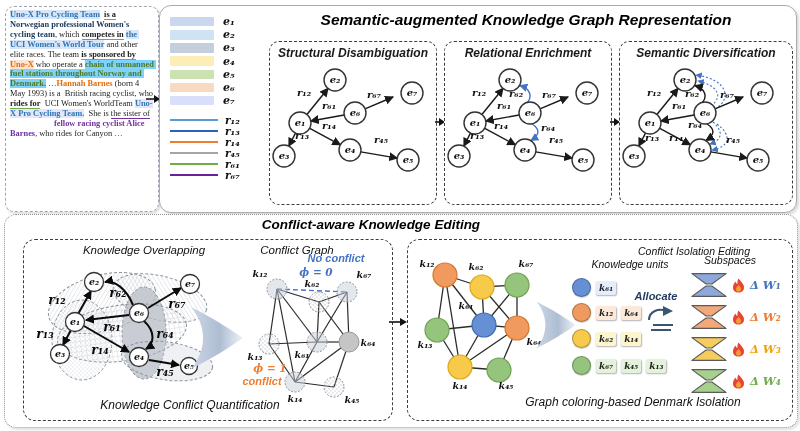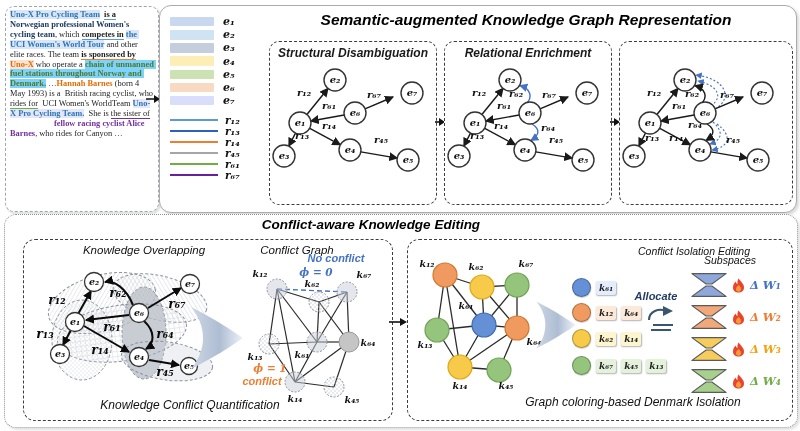--- a/index.html
+++ b/index.html
@@ -24,21 +24,21 @@
   .seg{white-space:pre-wrap;}
   .seg-plain{}
   .seg-hl-blue{font-weight:bold;color:#2e75b6;background:#d9e6f8;}
   .seg-bold-navy{font-weight:bold;color:#17365d;}
   .seg-ul-blue{font-weight:bold;border-bottom:1.5px solid #5b9bd5;margin-top:16px;}
   .seg-ul-orange{font-weight:bold;border-bottom:1.5px solid #ed7d31;}
   .seg-hl-orange{font-weight:bold;color:#e36c09;background:#fbe3d0;}
   .seg-ul-dark{border-bottom:1.5px solid #b85c1a;}
   .seg-hl-green{font-weight:bold;color:#4e7a27;background:#7dd3fc;}
   .seg-bold-orange{font-weight:bold;color:#e36c09;}
-  .seg-ul-green{font-weight:normal;border-bottom:1.5px solid #70ad47;text-align:right;}
+  .seg-ul-green{font-weight:bold;border-bottom:1.5px solid #70ad47;text-align:right;}
   .seg-hl-lav{font-weight:bold;color:#2e75b6;background:#e4e6fa;}
   .seg-ul-purple{border-bottom:1.5px solid #7030a0;}
   .seg-bold-purple{font-weight:bold;color:#7030a0;margin-left:44px;}
   
   .leg-row{display:flex;align-items:center;height:13.2px;}
   .leg-bar{width:44px;height:9.5px;border-radius:1px;margin-right:9px;}
   .leg-elabel{font:italic bold 11px "DejaVu Serif",serif;color:#111;}
   .leg-rrow{display:flex;align-items:center;height:11px;}
   .leg-line{width:48px;height:1.8px;margin-right:7px;}
   .leg-rlabel{font:italic bold 10.5px "DejaVu Serif",serif;color:#111;}
@@ -259,20 +259,21 @@
       </g>
     </svg>
   </div>
 
   <svg class="abs" style="left:450px;top:110px" width="10" height="12">
       <line x1="0" y1="6" x2="5" y2="6" stroke="#111" stroke-width="1.6"></line>
       <polygon points="4,2 10,6 4,10" fill="#111"></polygon>
     </svg>
 
   <div class="abs panel" style="left:459px;top:35px;width:172px;height:162px">
+    <div class="ptitle">Semantic Diversification</div>
     <svg class="abs" style="left:1px;top:24px" width="169" height="134" viewBox="0 0 169 134">
       <g stroke="#4472c4" stroke-width="1.1" fill="none" stroke-dasharray="2,2">
         <path d="M90,40 C102,31 98,20 77,15" marker-end="url(#mBlue)"></path>
         <path d="M94,43 C112,33 106,13 75,9" marker-end="url(#mBlue)"></path>
         <path d="M92,56 C103,66 101,74 89,78" marker-end="url(#mBlue)"></path>
         <path d="M96,58 C112,70 108,81 91,84" marker-end="url(#mBlue)"></path>
       </g>
       <g stroke="#1a1a1a" stroke-width="1.4">
         <line x1="35.9" y1="48.5" x2="57" y2="22.5" marker-end="url(#mB)"></line>
         <line x1="94" y1="42.8" x2="122" y2="31" marker-end="url(#mB)"></line>
@@ -472,20 +473,21 @@
           <text class="kl" x="118" y="87">k₆₄</text>
           <text class="kl" x="44" y="131">k₁₄</text>
           <text class="kl" x="90" y="131">k₄₅</text>
       </g>
     </svg>
 
     <svg class="abs" style="left:126px;top:54px" width="44" height="62" viewBox="0 0 58 68">
       <path d="M3,3 C19,22 19,46 3,65 C27,53 45,41 55,34 C45,27 27,15 3,3 Z" fill="url(#funG)"></path>
     </svg>
 
+    <div class="abs subtitle2" style="left:162px;top:18px;width:120px">Knowledge units</div>
     <div class="abs unit-row" style="left:164px;top:38px">
       <div class="unit-dot" style="background: rgb(101, 144, 214);"></div>
       <span class="chip" style="background: rgb(228, 237, 251);">k₆₁</span>
     </div>
     <div class="abs unit-row" style="left:164px;top:63px">
       <div class="unit-dot" style="background: rgb(240, 154, 96);"></div>
       <span class="chip" style="background: rgb(253, 233, 218);">k₁₂</span>
       <span class="chip" style="background: rgb(253, 233, 218);">k₆₄</span>
     </div>
     <div class="abs unit-row" style="left:164px;top:89px">

